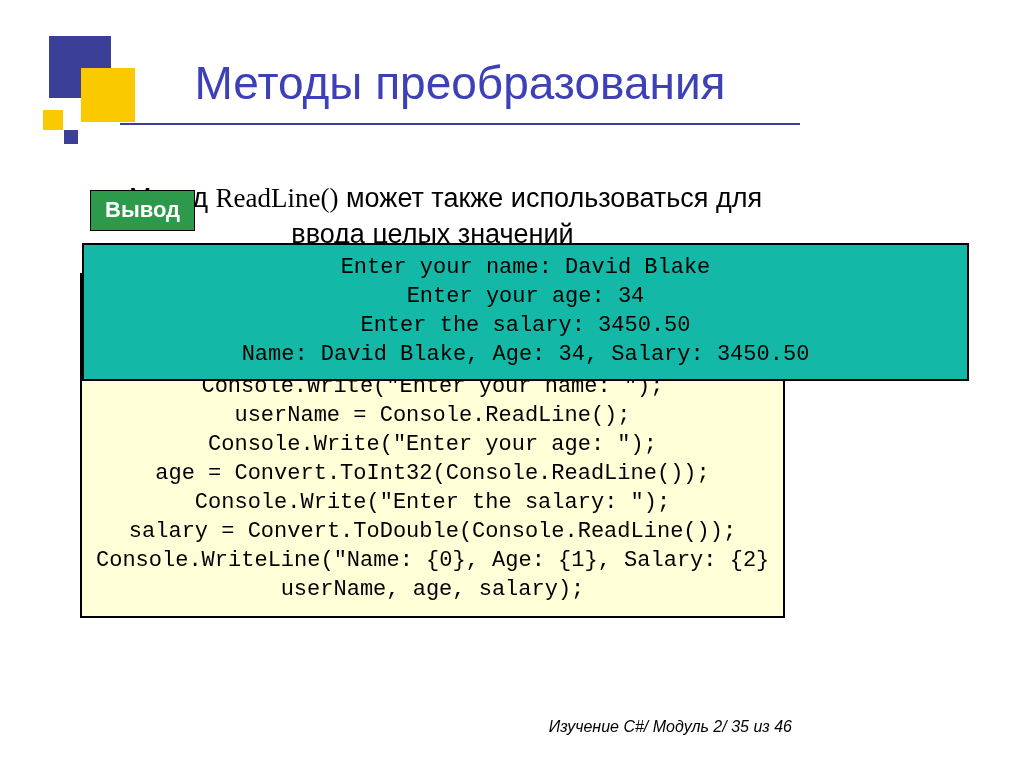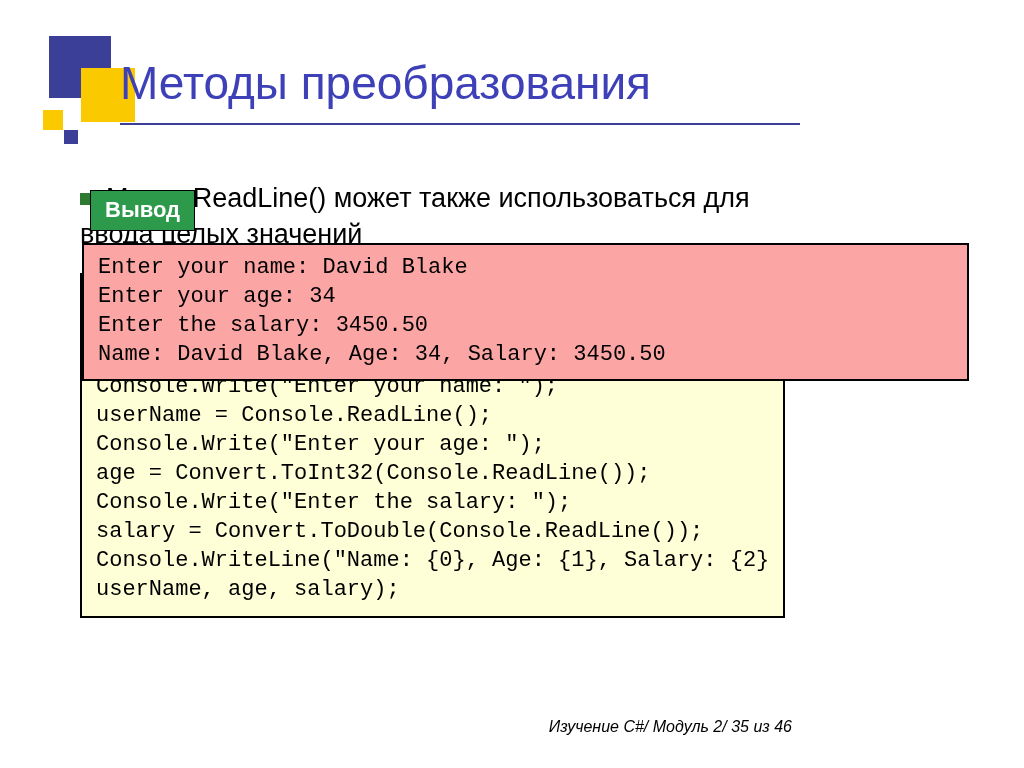--- a/index.html
+++ b/index.html
@@ -1,50 +1,50 @@
 <!DOCTYPE html>
 <html><head>
 <meta charset="utf-8">
 <style>
   * { box-sizing: border-box; margin: 0; padding: 0; }
   html, body { width: 1024px; height: 768px; font-family: Arial, Helvetica, sans-serif; background: #fff; }
-  .slide { position: relative; width: 840px; height: 768px; }
+  .slide { position: relative; width: 840px; height: 768px; text-align: center; }
 
   
   .deco { position: absolute; }
   .deco-blue-big { left: 49px; top: 36px; width: 62px; height: 62px; background: #3b3f98; }
   .deco-yellow-big { left: 81px; top: 68px; width: 54px; height: 54px; background: #fbc900; }
   .deco-yellow-small { left: 43px; top: 110px; width: 20px; height: 20px; background: #fbc900; }
   .deco-blue-small { left: 64px; top: 130px; width: 14px; height: 14px; background: #3b3f98; }
 
   .heading-wrap { position: absolute; left: 120px; top: 58px; right: 40px; }
   .heading { color: #3e40b8; font-size: 46px; font-weight: 400; line-height: 1.1; }
   .heading-rule { border: none; border-top: 2px solid #3b3f98; margin-top: 14px; width: 100%; }
 
   .body-area { position: absolute; left: 80px; top: 180px; right: 55px; }
 
   .bullet-row { font-size: 27px; line-height: 1.35; color: #000; margin-bottom: 20px; }
   .bullet-sq { display: inline-block; width: 12px; height: 12px; background: #2e7a32; margin-right: 14px; vertical-align: 2px; }
-  .mono { font-family: Liberation Sans, sans-serif; margin-top: 37px; }
+  .mono { font-family: Liberation Serif, serif; margin-top: 37px; }
 
   .code-block {
     border: 2px solid #000;
     background: #feffd6;
     padding: 10px 14px 12px 14px;
     font-family: "Courier New", Courier, monospace;
     font-size: 22px;
     line-height: 1.32;
     white-space: pre;
     overflow: hidden;
   }
 
   .output-block {
     position: absolute;
     border: 2px solid #000;
-    background: #fca5a5;
+    background: #14b8a6;
     padding: 8px 14px 10px 14px;
     font-family: "Courier New", Courier, monospace;
     font-size: 22px;
     line-height: 1.32;
     white-space: pre;
   }
   .output-badge {
     position: absolute;
     background: #2c9a4a;
     border: 1px solid #000;

